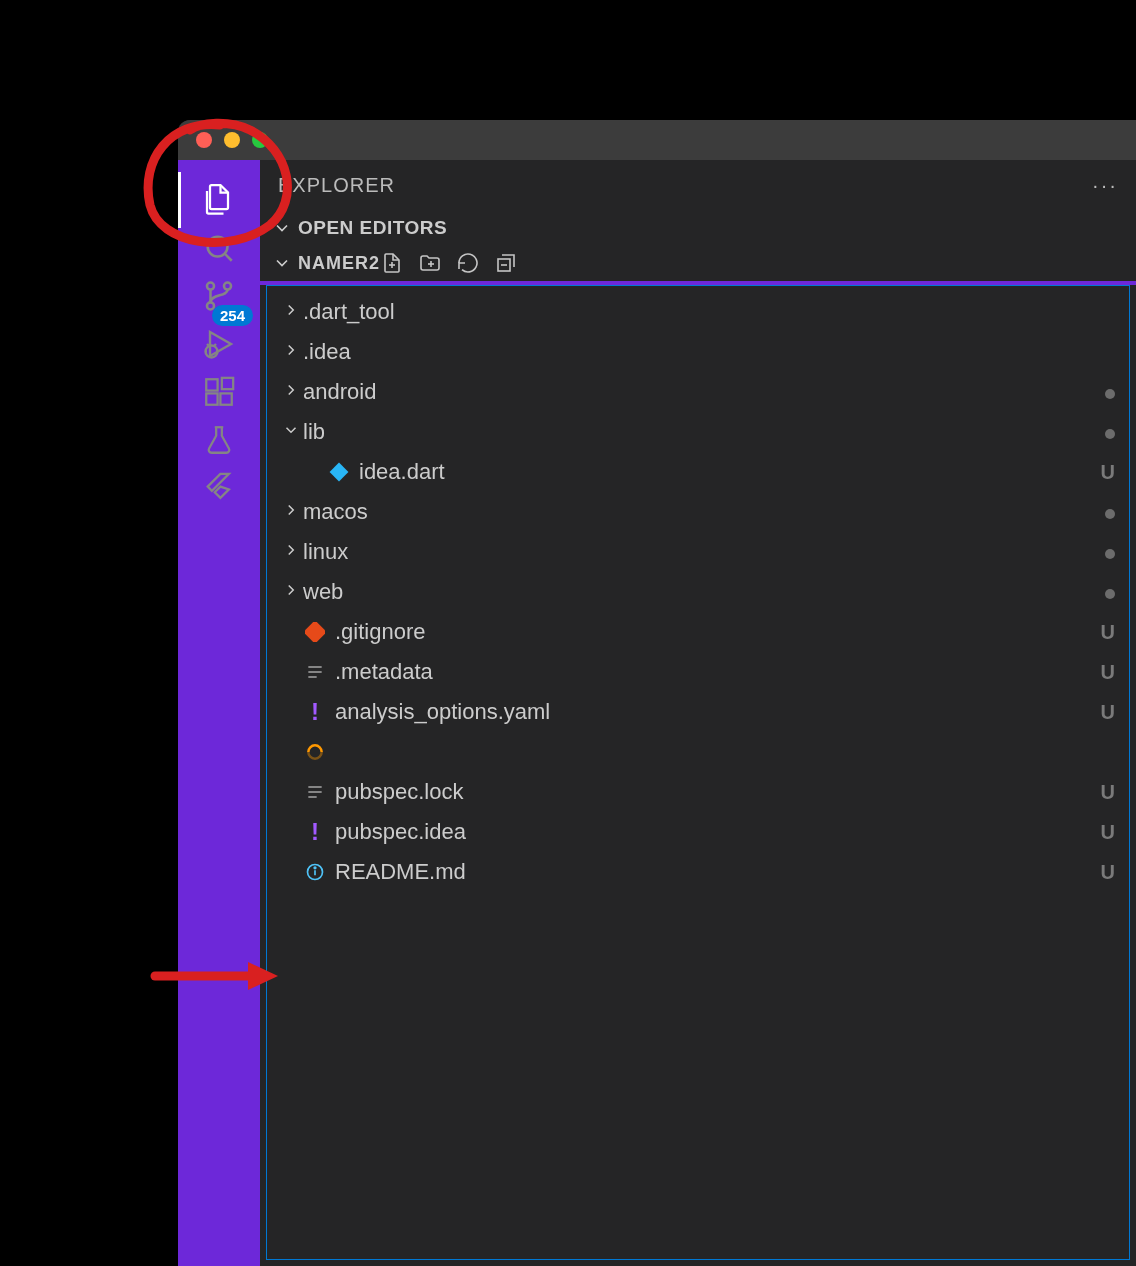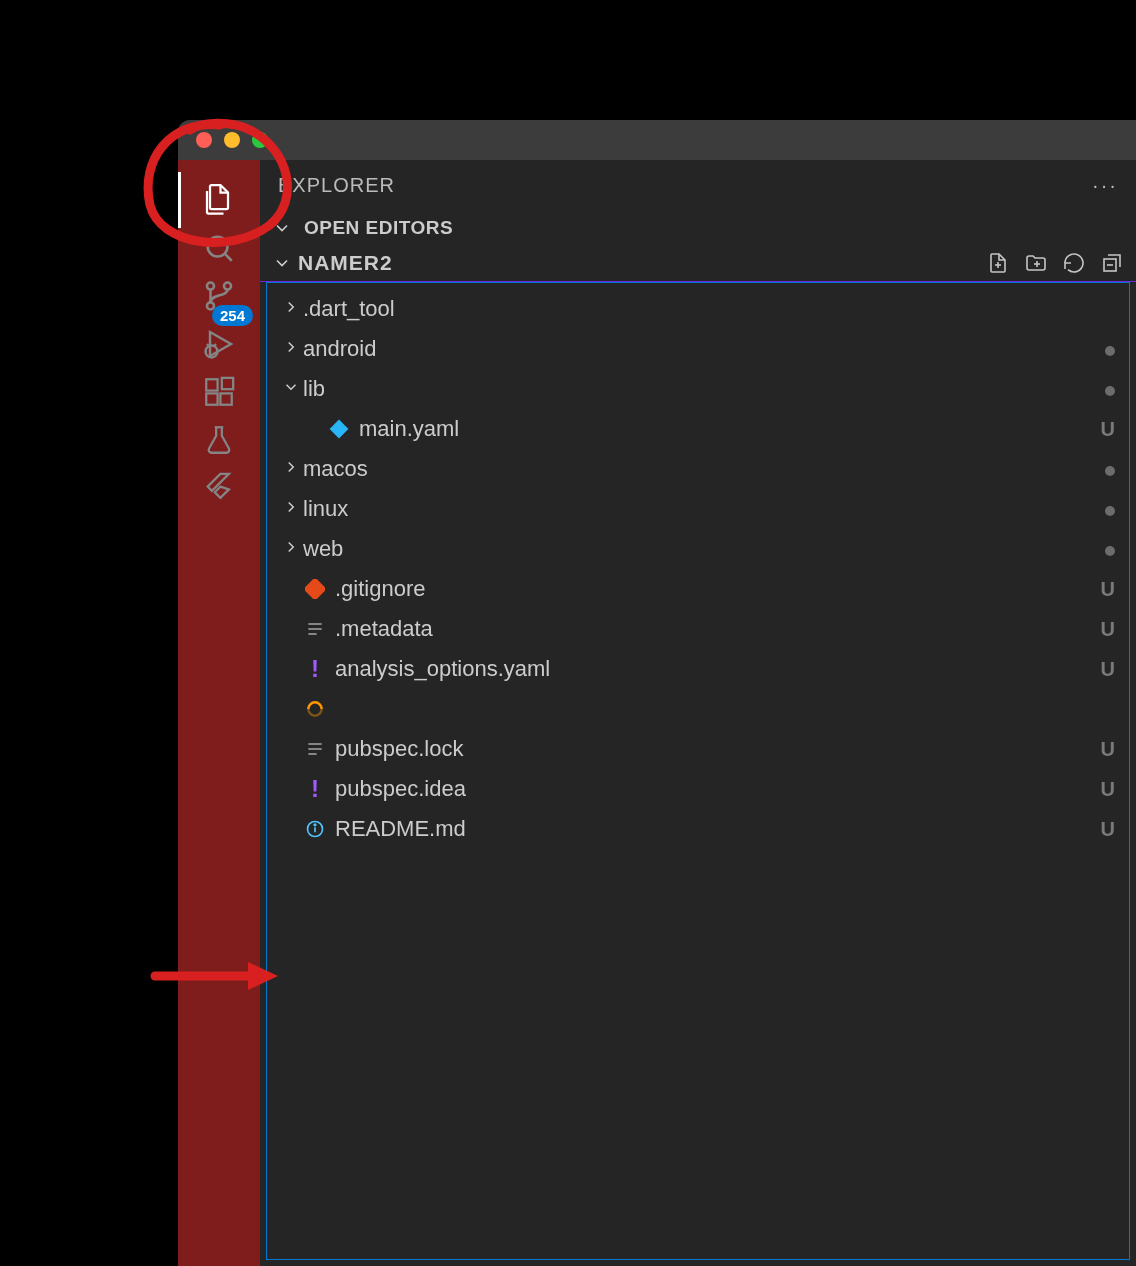--- a/index.html
+++ b/index.html
@@ -32,21 +32,21 @@
   .traffic { width: 16px; height: 16px; border-radius: 50%; }
   .tr-red { background: #ff5f56; }
   .tr-yel { background: #ffbd2e; }
   .tr-grn { background: #27c93f; }
   .body {
     display: flex;
     height: calc(100% - 40px);
   }
   .activitybar {
     width: 82px;
-    background: #7f1d1d;
+    background: #6d28d9;
     display: flex;
     flex-direction: column;
     align-items: center;
     padding-top: 16px;
     text-align: right;
   }
   .act-item {
     width: 48px; height: 48px;
     display: flex; align-items: center; justify-content: center;
     color: #858585;
@@ -84,39 +84,39 @@
     justify-content: space-between;
     padding: 14px 18px 14px 18px;
     font-size: 20px;
     letter-spacing: 1px;
     color: #bbbbbb;
   }
   .ellipsis { color: #bbbbbb; letter-spacing: 2px; cursor: pointer; }
   .section-header {
     display: flex;
     align-items: center;
-    gap: 12px;
+    gap: 6px;
     padding: 6px 12px;
     font-size: 19px;
     font-weight: 700;
     letter-spacing: 0.5px;
     color: #cccccc;
     cursor: pointer;
   }
   .section-header .chev { width: 20px; color: #cccccc; }
   .folder-header {
     display: flex;
     align-items: center;
-    justify-content: space-between;
+    justify-content: flex-start;
     padding: 6px 12px 6px 12px;
-    font-size: 21px;
+    font-size: 18px;
     font-weight: 700;
     letter-spacing: 1px;
     color: #cccccc;
-    border-bottom: 1px solid #6d28d9;
+    border-bottom: 4px solid #6d28d9;
     cursor: pointer;
   }
   .folder-header .left { display: flex; align-items: center; gap: 6px; }
   .folder-actions { display: flex; gap: 14px; color: #c5c5c5; }
   .folder-actions svg { cursor: pointer; }
   .tree {
     flex: 1;
     border: 1px solid #0078d4;
     margin: 0 6px 6px 6px;
     padding: 6px 0;
@@ -272,40 +272,48 @@
                 <polyline points="9 6 15 12 9 18"></polyline>
               </svg></span>
             <span class="label">.dart_tool</span>
             <span class="status"></span>
           </div>
           <div class="tree-row">
             <span class="indent" style="width: 12px;"></span>
             <span class="twisty"><svg width="18" height="18" viewBox="0 0 24 24" fill="none" stroke="currentColor" stroke-width="2">
                 <polyline points="9 6 15 12 9 18"></polyline>
               </svg></span>
+            <span class="label">.idea</span>
+            <span class="status"></span>
+          </div>
+          <div class="tree-row">
+            <span class="indent" style="width: 12px;"></span>
+            <span class="twisty"><svg width="18" height="18" viewBox="0 0 24 24" fill="none" stroke="currentColor" stroke-width="2">
+                <polyline points="9 6 15 12 9 18"></polyline>
+              </svg></span>
             <span class="label">android</span>
             <span class="status"><span class="dot"></span></span>
           </div>
           <div class="tree-row">
             <span class="indent" style="width: 12px;"></span>
             <span class="twisty"><svg width="18" height="18" viewBox="0 0 24 24" fill="none" stroke="currentColor" stroke-width="2">
                 <polyline points="6 9 12 15 18 9"></polyline>
               </svg></span>
             <span class="label">lib</span>
             <span class="status"><span class="dot"></span></span>
           </div>
           <div class="tree-row">
             <span class="indent" style="width: 36px;"></span>
             <span class="twisty"></span>
             <span class="icon">
               <svg width="20" height="20" viewBox="0 0 24 24">
                 <polygon points="4,4 20,4 20,20 4,20" fill="#29b6f6" transform="rotate(45 12 12)"></polygon>
               </svg>
             </span>
-            <span class="label">main.yaml</span>
+            <span class="label">idea.dart</span>
             <span class="status"><span class="u-badge">U</span></span>
           </div>
           <div class="tree-row">
             <span class="indent" style="width: 12px;"></span>
             <span class="twisty"><svg width="18" height="18" viewBox="0 0 24 24" fill="none" stroke="currentColor" stroke-width="2">
                 <polyline points="9 6 15 12 9 18"></polyline>
               </svg></span>
             <span class="label">macos</span>
             <span class="status"><span class="dot"></span></span>
           </div>

